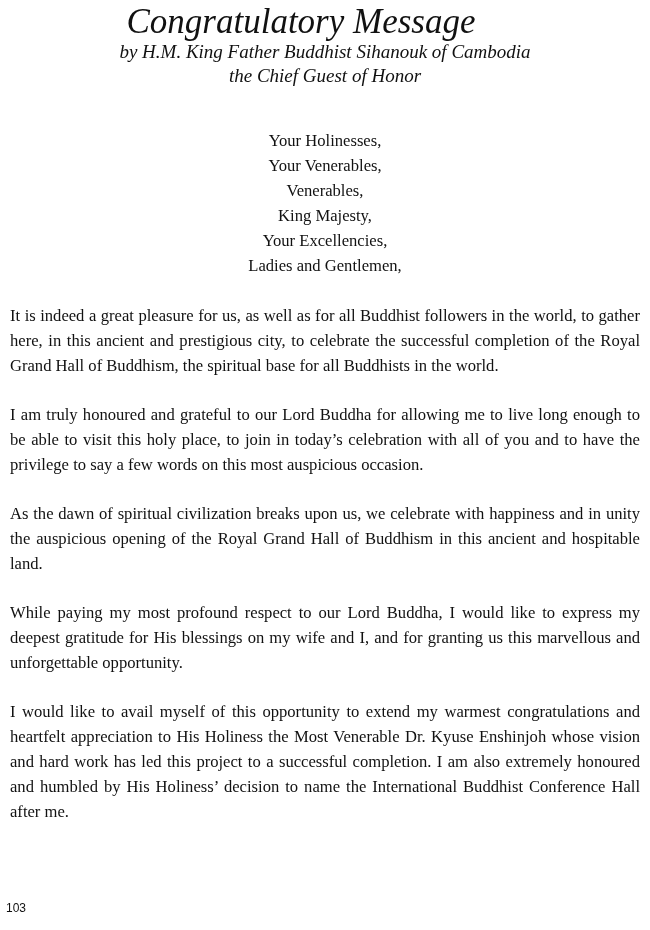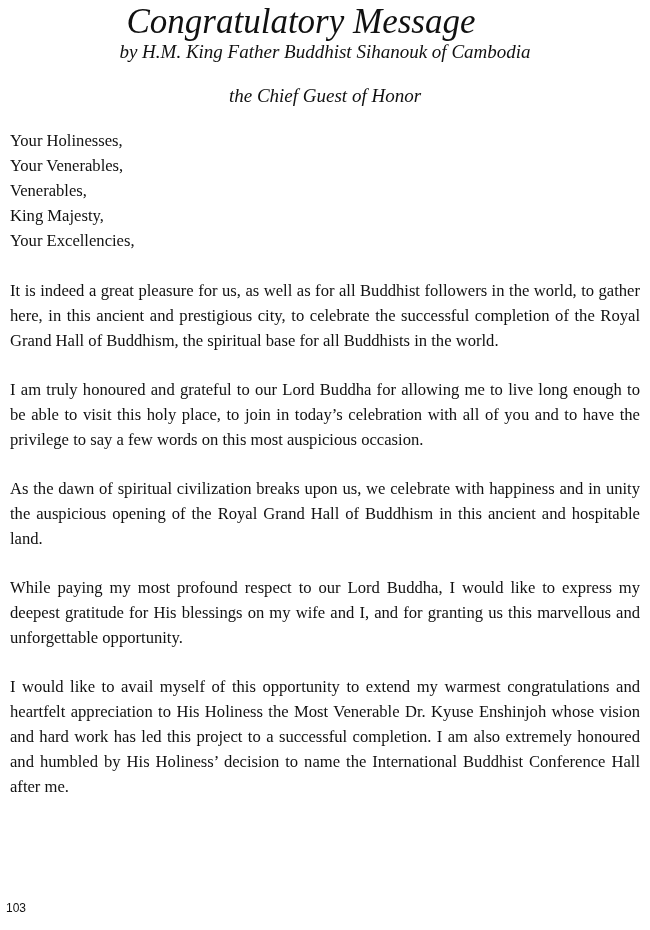--- a/index.html
+++ b/index.html
@@ -1,41 +1,42 @@
 <!DOCTYPE html>
 <html><head>
 <meta charset="utf-8">
 <style>
   html, body { margin: 0; padding: 0; background: #ffffff; }
   body { width: 650px; height: 930px; position: relative; overflow: hidden; color: #111; }
   .header { position: absolute; top: 0; left: 0; width: 650px; text-align: center; font-family: "Liberation Serif", "DejaVu Serif", serif; font-style: italic; }
   .title { position: absolute; top: 2px; left: 0; width: 602px; font-size: 35px; line-height: 40px; }
   .subtitle { position: absolute; top: 40px; left: 0; width: 650px; font-size: 19px; line-height: 24px; font-weight: bold; font-weight: normal; }
-  .subtitle2 { position: absolute; top: 64px; left: 0; width: 650px; font-size: 19px; line-height: 24px; margin-top: 20px; }
+  .subtitle2 { position: absolute; top: 64px; left: 0; width: 650px; font-size: 19px; line-height: 24px; }
   .body { position: absolute; top: 128px; left: 10px; width: 630px; font-family: "Liberation Serif", "DejaVu Serif", serif; font-size: 16.6px; line-height: 25px; }
-  .salutations { margin-bottom: 25px; }
+  .salutations { margin-bottom: 25px; text-align: center; }
   .para { margin: 0 0 24px 0; text-align: justify; text-align-last: left; }
   .pagenum { position: absolute; left: 6px; top: 900px; font-family: "Liberation Sans", "DejaVu Sans", sans-serif; font-size: 12px; line-height: 16px; }
 </style>
 </head>
 <body>
 
 <div class="header">
   <div class="title">Congratulatory Message</div>
   <div class="subtitle">by H.M. King Father Buddhist Sihanouk of Cambodia</div>
   <div class="subtitle2">the Chief Guest of Honor</div>
 </div>
 
 <div class="body">
   <div class="salutations">
     <div>Your Holinesses,</div>
     <div>Your Venerables,</div>
     <div>Venerables,</div>
     <div>King Majesty,</div>
     <div>Your Excellencies,</div>
+    <div>Ladies and Gentlemen,</div>
   </div>
   <p class="para">It is indeed a great pleasure for us, as well as for all Buddhist followers in the world, to gather here, in this ancient and prestigious city, to celebrate the successful completion of the Royal Grand Hall of Buddhism, the spiritual base for all Buddhists in the world.</p>
   <p class="para">I am truly honoured and grateful to our Lord Buddha for allowing me to live long enough to be able to visit this holy place, to join in today’s celebration with all of you and to have the privilege to say a few words on this most auspicious occasion.</p>
   <p class="para">As the dawn of spiritual civilization breaks upon us, we celebrate with happiness and in unity the auspicious opening of the Royal Grand Hall of Buddhism in this ancient and hospitable land.</p>
   <p class="para">While paying my most profound respect to our Lord Buddha, I would like to express my deepest gratitude for His blessings on my wife and I, and for granting us this marvellous and unforgettable opportunity.</p>
   <p class="para">I would like to avail myself of this opportunity to extend my warmest congratulations and heartfelt appreciation to His Holiness the Most Venerable Dr. Kyuse Enshinjoh whose vision and hard work has led this project to a successful completion. I am also extremely honoured and humbled by His Holiness’ decision to name the International Buddhist Conference Hall after me.</p>
 </div>
 
 <div class="pagenum">103</div>
 

